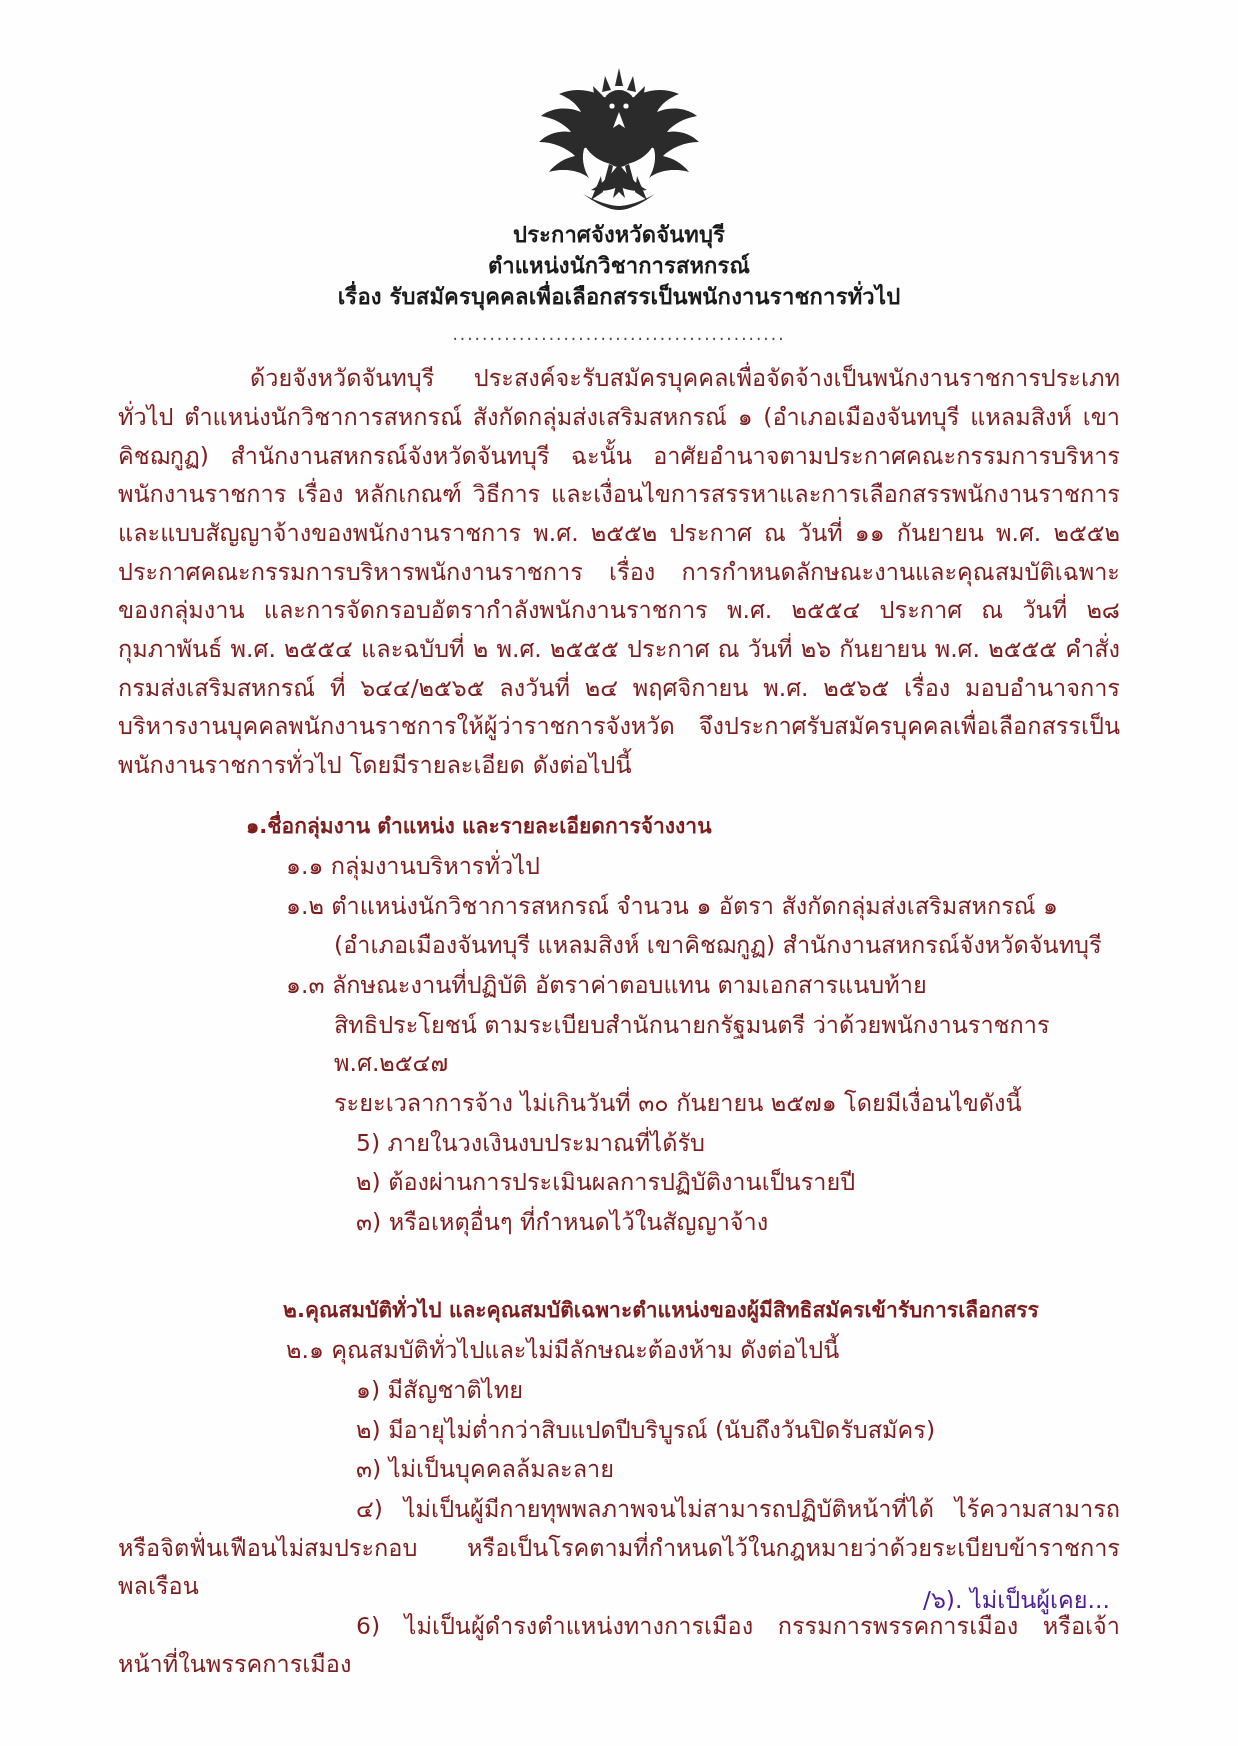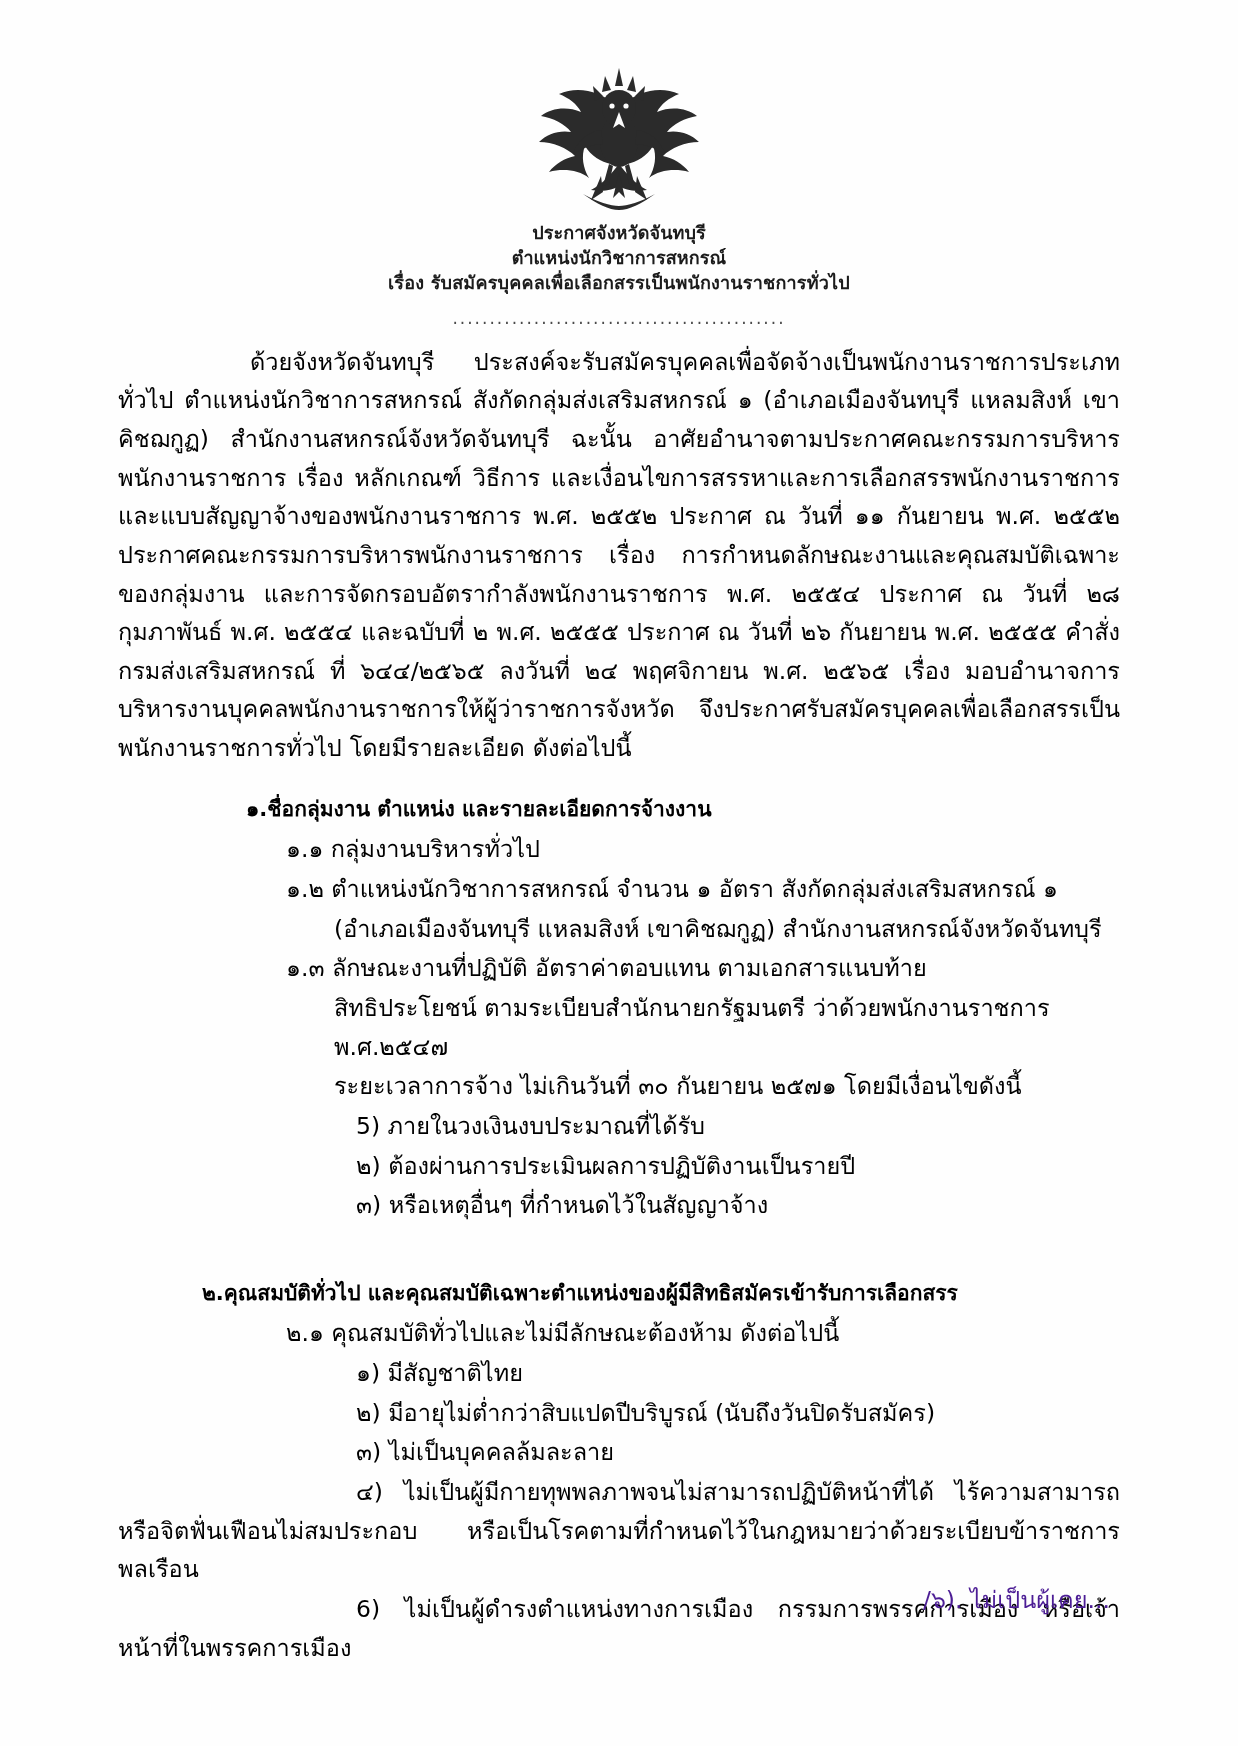--- a/index.html
+++ b/index.html
@@ -33,21 +33,21 @@
     width:180px;height:165px;
     display:block;
   }
 
   
   .title-block{
     text-align:center;
     margin-top:2px;
   }
   .title-line{
-    font-size:18px;
+    font-size:22px;
     line-height:1.40;
     font-weight:600;
     letter-spacing:.1px;
     color:#1b1b1b;
     white-space:nowrap;
   }
   .title-line.t2{letter-spacing:.2px;}
 
   .dots{
     text-align:center;
@@ -57,37 +57,37 @@
     letter-spacing:2.0px;
     color:#4a4a4a;
     line-height:1;
     font-family:"DejaVu Sans",sans-serif;
   }
 
   
   .body{
     font-size:23.5px;
     line-height:1.645;
-    color:#000000;
+    color:#7f1d1d;
   }
   .para{
     text-align:justify;
     text-justify:inter-word;
     text-indent:132px;
     margin:0 0 6px 0;
     word-spacing:.5px;
   }
 
   .sec-head{
     font-weight:700;
     margin:24px 0 4px 0;
     padding-left:128px;
     font-size:21px;
   }
-  .sec-head.narrow{padding-left:84px;}
+  .sec-head.narrow{padding-left:84px;text-align:center;}
 
   .lvl1{ padding-left:168px; margin:1px 0; }
   .lvl2{ padding-left:216px; margin:1px 0; }
   .lvl3{ padding-left:238px; margin:1px 0; }
   .hang{ padding-left:0; margin:1px 0; text-indent:238px; text-align:justify; }
   .hang2{ padding-left:0; margin:1px 0; text-indent:238px; text-align:justify; }
   b.lbl{font-weight:400;}
   .spacer-md{height:26px;}
 
   .footer{

